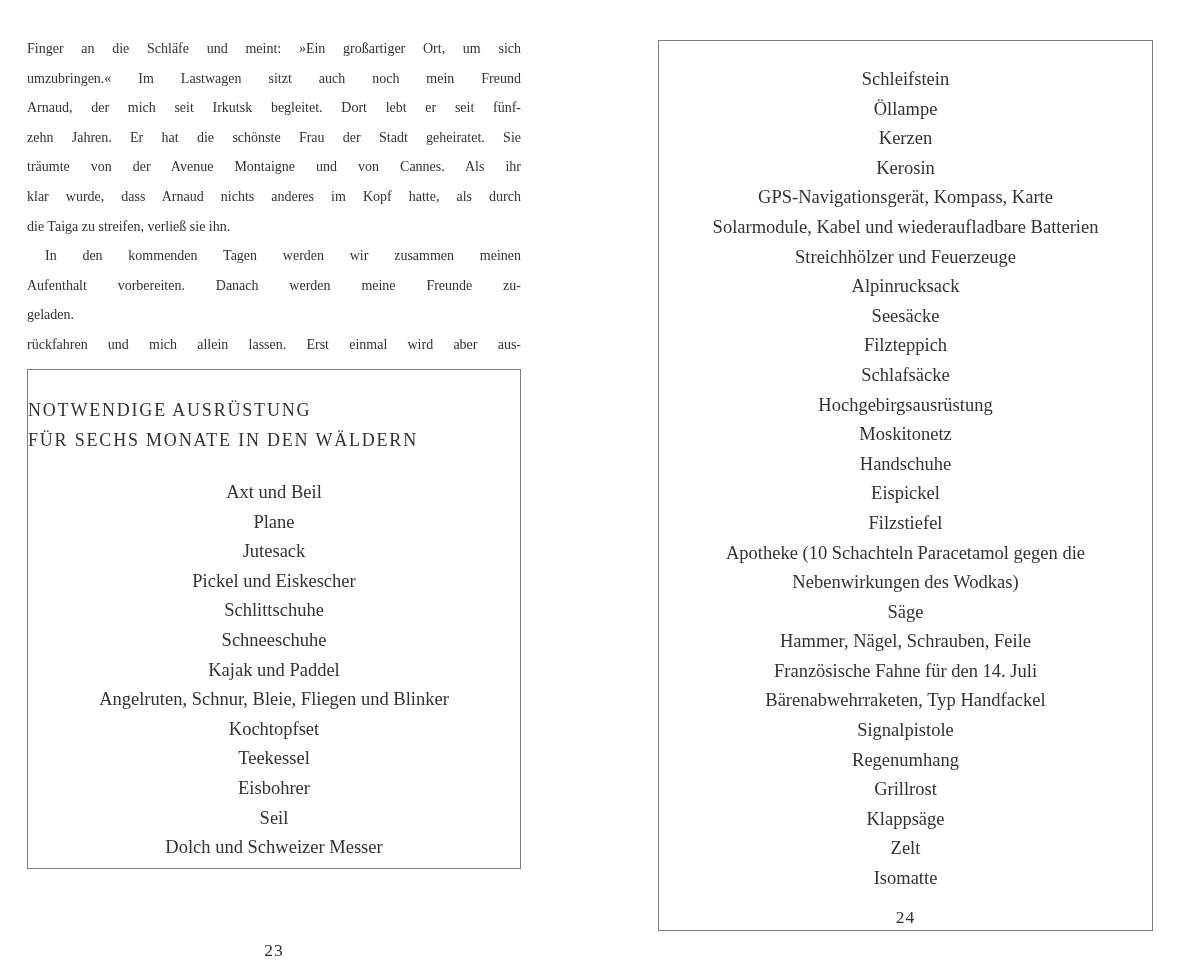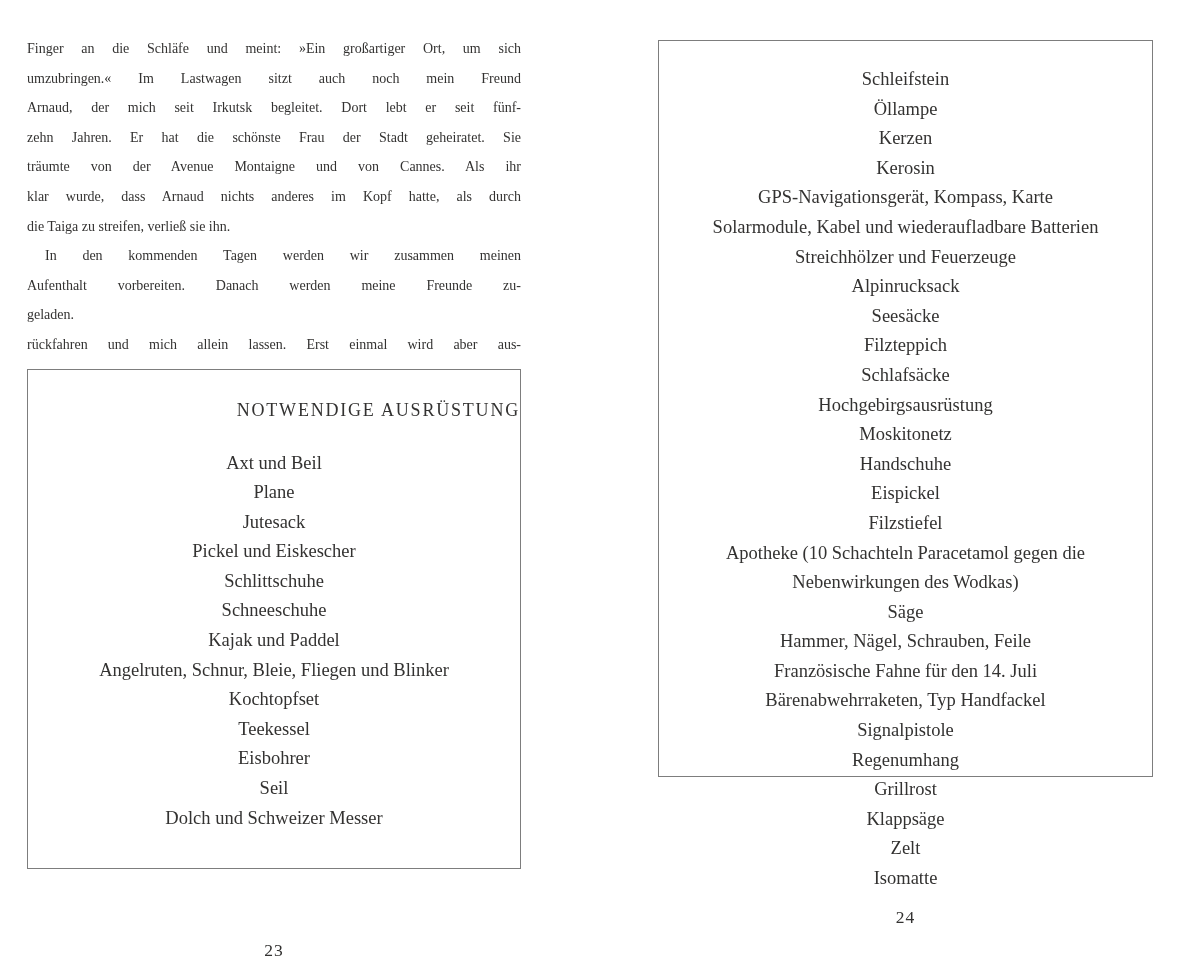--- a/index.html
+++ b/index.html
@@ -25,24 +25,24 @@
   }
   .just { text-align: justify; text-align-last: justify; }
   .ind  { text-indent: 18px; }
   .box {
     position: absolute;
     box-sizing: border-box;
     border: 1.5px solid #7d7d7d;
     background: #ffffff;
   }
   .box-left  { left: 27px;  top: 369px; width: 494px; height: 500px; }
-  .box-right { left: 658px; top: 40px;  width: 495px; height: 737px; }
+  .box-right { left: 658px; top: 40px;  width: 495px; height: 891px; }
   .box-title { margin-top: 26px; }
   .title-line {
-    text-align: right;
+    text-align: left;
     font-size: 18px;
     letter-spacing: 1.8px;
     line-height: 29.5px;
     color: #333231;
   }
   .box-items { margin-top: 0; }
   .box-left .box-items { margin-top: 23px; }
   .box-right .box-items { margin-top: 24px; }
   .item {
     text-align: center;
@@ -89,20 +89,21 @@
         <div class="ln">geladen.</div>
 
         <div class="ln just">rückfahren und mich allein lassen. Erst einmal wird aber aus-</div>
       </div>
 
     <div class="box box-left">
       <div class="box-title">
 
           <div class="title-line">NOTWENDIGE AUSRÜSTUNG</div>
 
+          <div class="title-line">FÜR SECHS MONATE IN DEN WÄLDERN</div>
         </div>
       <div class="box-items">
 
           <div class="item">Axt und Beil</div>
 
           <div class="item">Plane</div>
 
           <div class="item">Jutesack</div>
 
           <div class="item">Pickel und Eiskescher</div>

